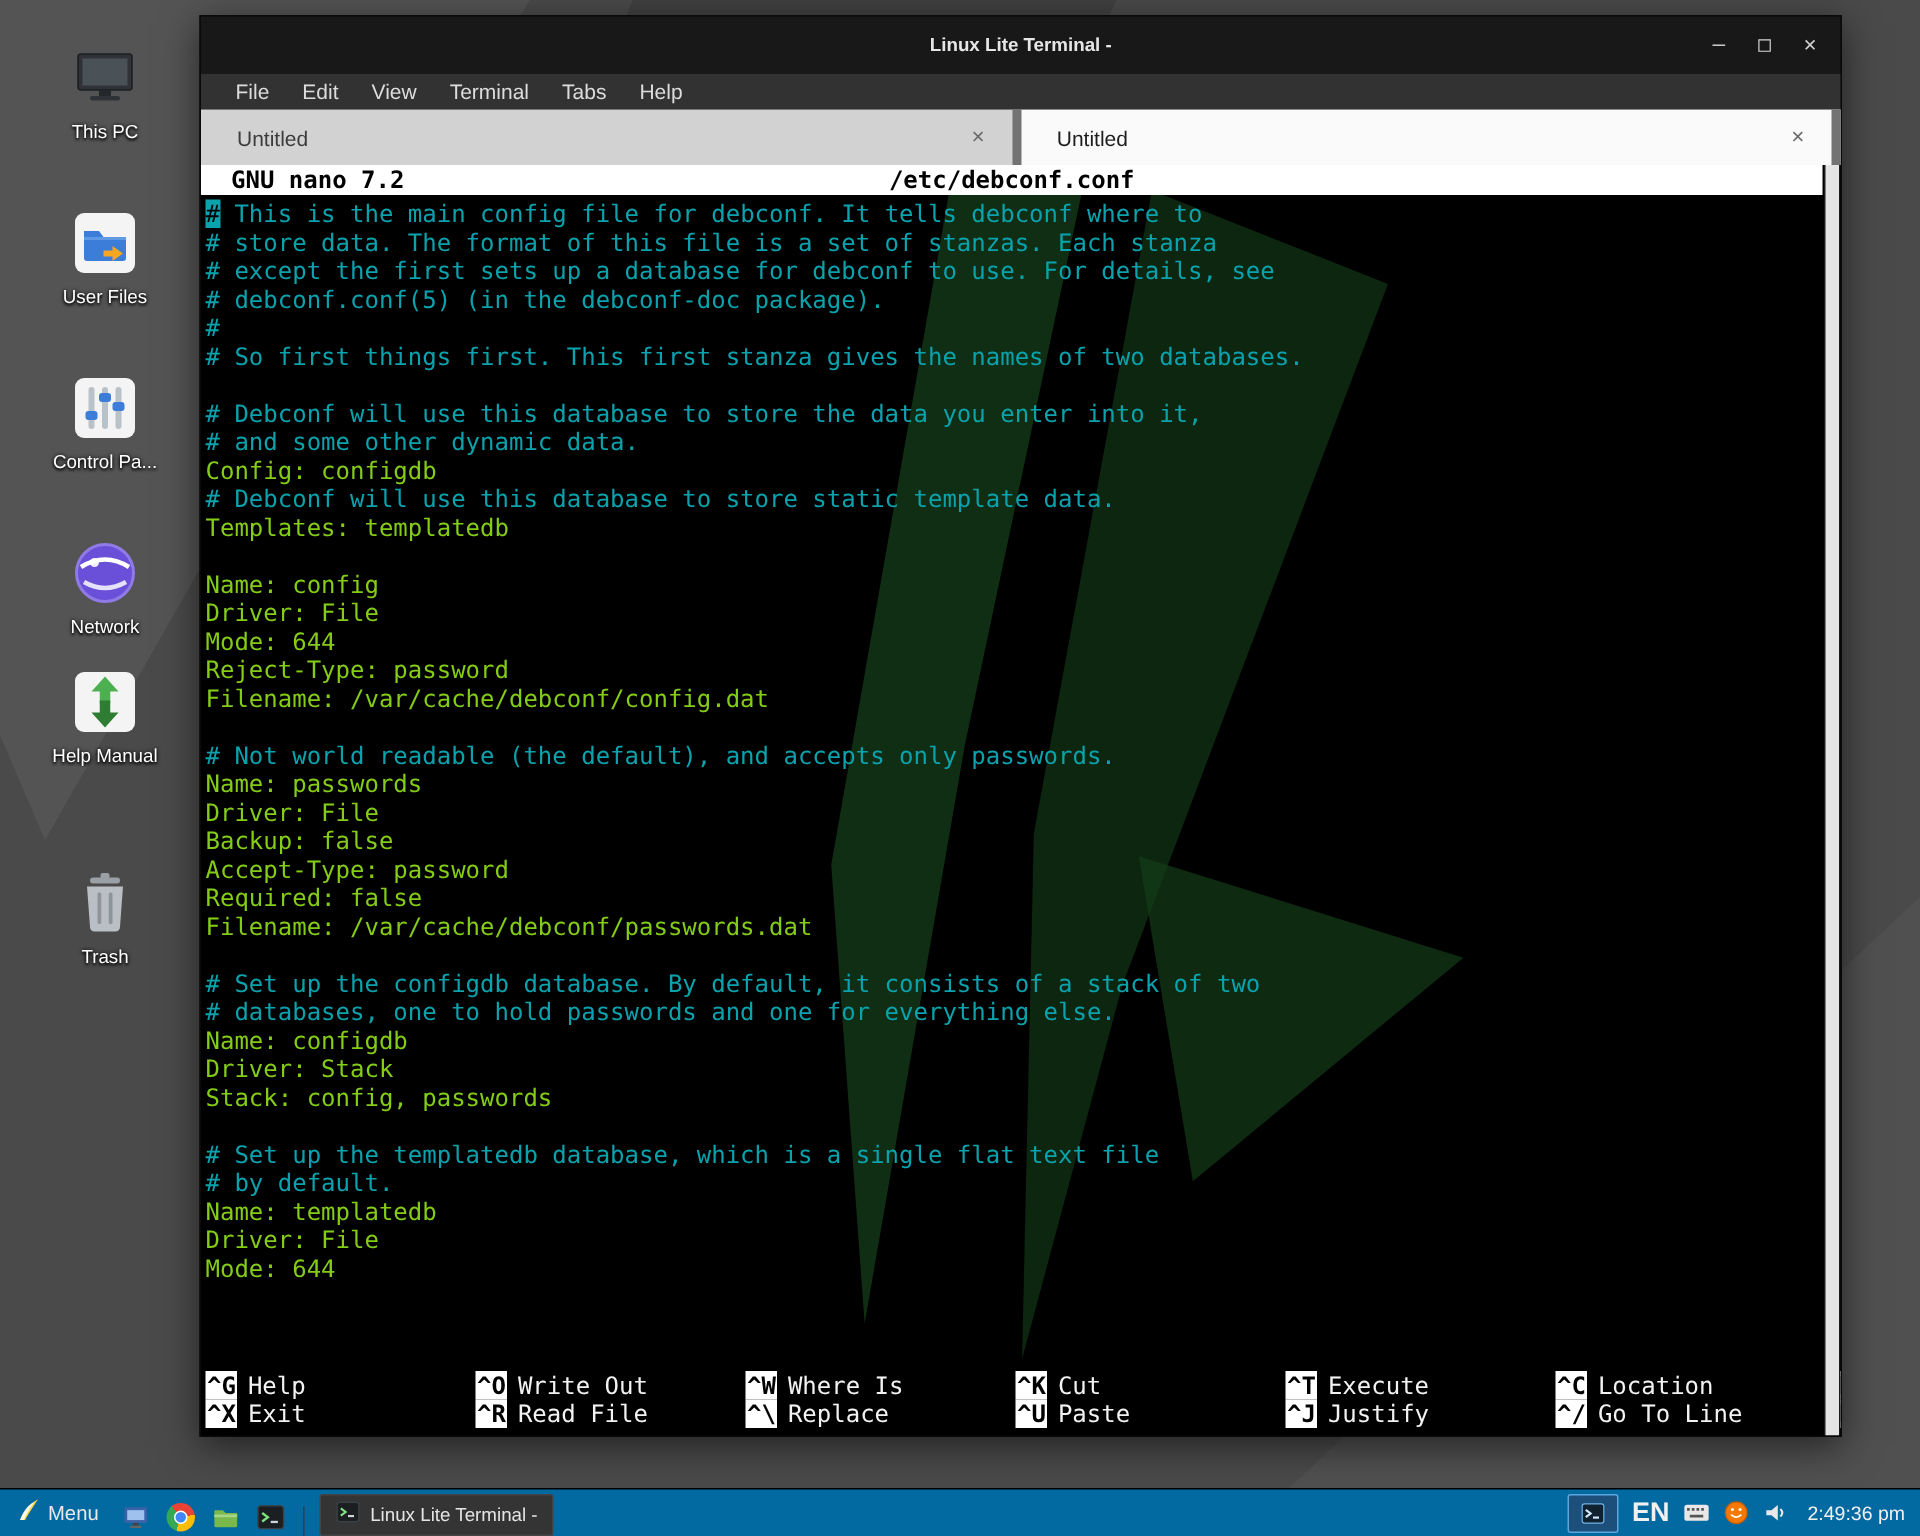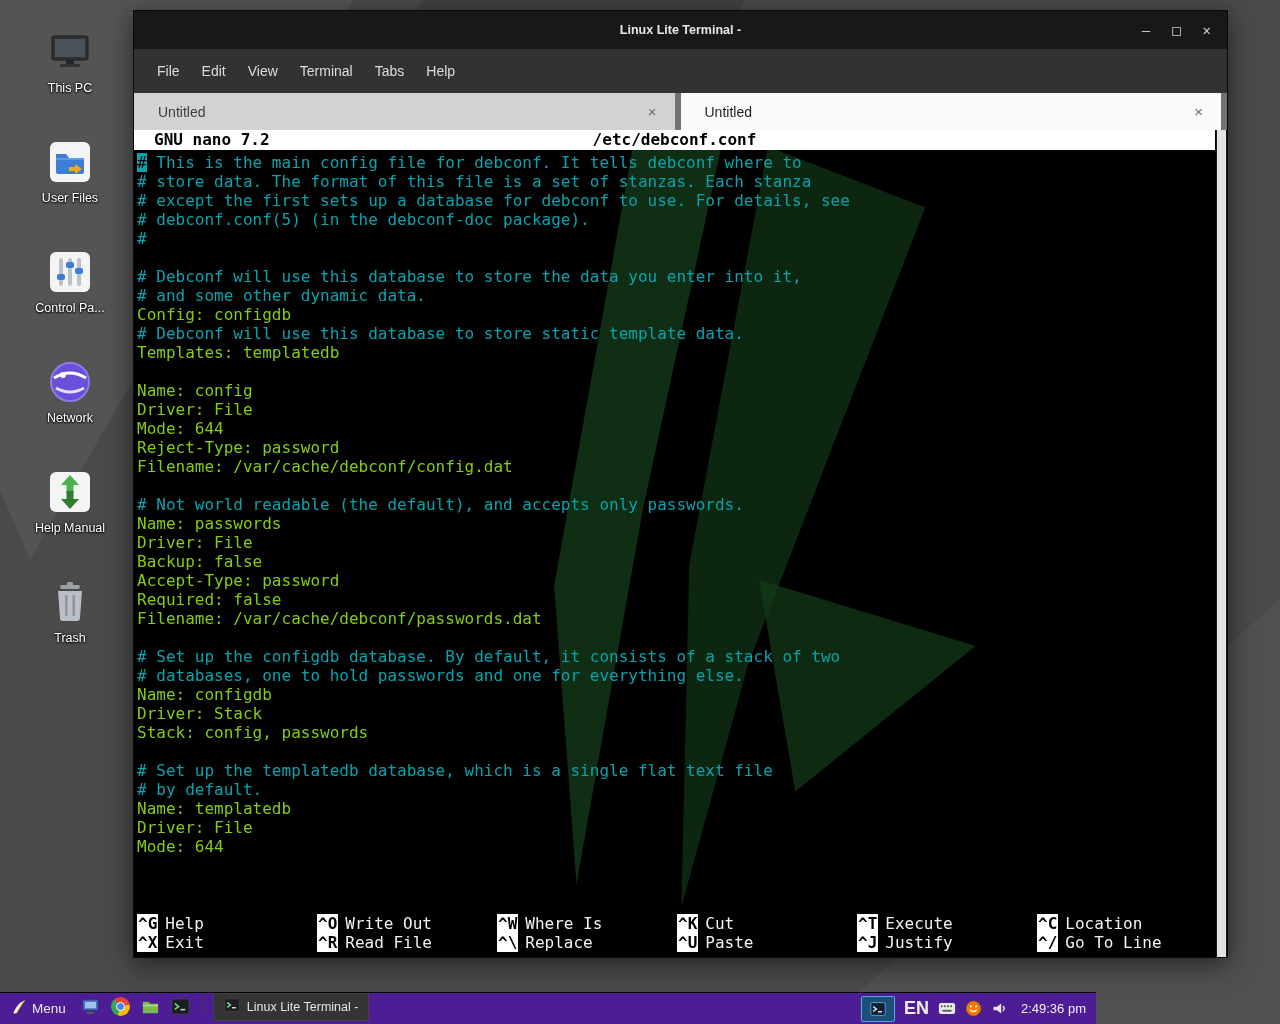--- a/index.html
+++ b/index.html
@@ -24,21 +24,21 @@
   
   .window{position:absolute;left:133px;top:10px;width:1095px;height:948px;
     background:#000;border:1px solid #0a0a0a;box-shadow:0 6px 24px rgba(0,0,0,.55);
     box-sizing:border-box;display:flex;flex-direction:column;}
   .titlebar{height:38px;background:#181818;display:flex;align-items:center;position:relative;flex:0 0 auto;}
   .title-text{position:absolute;left:0;right:0;text-align:center;color:#e6e6e6;
     font-size:12.5px;font-weight:bold;}
   .win-controls{margin-left:auto;display:flex;align-items:center;gap:22px;padding-right:16px;z-index:2;}
   .win-btn{color:#cfcfcf;font-size:14px;line-height:14px;cursor:pointer;font-family:"DejaVu Sans Mono",monospace;}
 
-  .menubar{height:44px;background:#323232;display:flex;align-items:center;padding-left:12px;flex:0 0 auto;}
+  .menubar{height:24px;background:#323232;display:flex;align-items:center;padding-left:12px;flex:0 0 auto;}
   .menu-item{color:#dcdcdc;font-size:14px;padding:5px 11px;cursor:default;}
 
   .tabbar{height:37px;display:flex;flex:0 0 auto;background:#2b2b2b;}
   .tab{flex:1 1 0;display:flex;align-items:center;padding:0 14px 0 24px;box-sizing:border-box;
     background:#d2d2d2;border-right:6px solid #737373;cursor:pointer;}
   .tab.active{background:#fafafa;}
   .tab-label{font-size:14px;color:#3c3c3c;flex:1;}
   .tab.active .tab-label{color:#1d1d1d;}
   .tab-close{color:#6c6c6c;font-size:15px;padding:0 4px;}
 
@@ -66,22 +66,22 @@
   .nano-footer{position:absolute;left:3px;right:14px;bottom:5px;z-index:2;}
   .sc-row{display:flex;height:19px;line-height:19px;}
   .sc-cell{width:180px;flex:0 0 auto;white-space:pre;}
   .sc-key{background:#ffffff;color:#000;font-weight:bold;padding:0 1px;}
   .sc-label{color:#f2f2f2;padding-left:7px;}
 
   .term-scroll{position:absolute;right:0;top:0;bottom:0;width:11px;background:#1a1a1a;z-index:3;}
   .term-thumb{position:absolute;left:1px;right:1px;top:0;bottom:0;background:#e4e4e4;}
 
   
-  .taskbar{position:absolute;left:0;bottom:0;width:1096px;height:32px;background:#4c1d95;
-    border-top:1px solid #000;display:flex;align-items:flex-start;box-sizing:border-box;z-index:10;}
+  .taskbar{position:absolute;left:0;bottom:0;width:1280px;height:32px;background:#0369a1;
+    border-top:1px solid #000;display:flex;align-items:flex-end;box-sizing:border-box;z-index:10;}
   .menu-btn{display:flex;align-items:center;gap:5px;padding:0 10px;height:100%;cursor:pointer;}
   .menu-label{color:#e8e8e8;font-size:13.5px;}
   .tb-icon{width:26px;height:26px;display:flex;align-items:center;justify-content:center;
     margin:0 2px;cursor:pointer;border-radius:2px;}
   .tb-sep{width:1px;height:20px;background:#3d3d3d;margin:0 6px;}
   .chrome-ball{width:19px;height:19px;border-radius:50%;position:relative;
     background:conic-gradient(from -40deg,#ea4335 0 33%,#fbbc05 33% 66%,#34a853 66% 100%);}
   .chrome-ball::after{content:"";position:absolute;left:5px;top:5px;width:9px;height:9px;
     border-radius:50%;background:#4285f4;border:1.5px solid #fff;box-sizing:border-box;}
   .task-btn{display:flex;align-items:center;gap:7px;height:26px;margin-left:4px;padding:0 10px;
@@ -125,21 +125,21 @@
           <rect x="20" y="14" width="8" height="6" rx="2" fill="#3b7dd8"></rect>
           <rect x="29" y="20" width="8" height="6" rx="2" fill="#3b7dd8"></rect>
         </svg></span><div class="desk-label">Control Pa...</div></div>
     <div class="desk-icon" style="top: 358px;"><span><svg width="48" height="48" viewBox="0 0 48 48">
           <circle cx="24" cy="24" r="19" fill="#6a4fd8"></circle>
           <circle cx="24" cy="24" r="19" fill="none" stroke="#8f7ae6" stroke-width="2"></circle>
           <path d="M8 20 q16 -10 32 0" stroke="#ffffff" stroke-width="3" fill="none"></path>
           <path d="M10 30 q14 8 28 0" stroke="#e6e1fa" stroke-width="3" fill="none"></path>
           <circle cx="17" cy="17" r="3" fill="#fff" opacity="0.9"></circle>
         </svg></span><div class="desk-label">Network</div></div>
-    <div class="desk-icon" style="top: 468px; text-align: center;"><span><svg width="48" height="48" viewBox="0 0 48 48">
+    <div class="desk-icon" style="top: 444px; text-align: center;"><span><svg width="48" height="48" viewBox="0 0 48 48">
           <rect x="4" y="4" width="40" height="40" rx="6" fill="#f4f4f4"></rect>
           <path d="M24 7 l9 10 h-5.5 v8 h-7 v-8 H15 z" fill="#4caf50"></path>
           <path d="M24 41 l-9 -10 h5.5 v-8 h7 v8 H33 z" fill="#2e7d32"></path>
         </svg></span><div class="desk-label">Help Manual</div></div>
     <div class="desk-icon" style="top: 578px;"><span><svg width="48" height="48" viewBox="0 0 48 48">
           <rect x="14" y="7" width="20" height="4" rx="2" fill="#9aa0a6"></rect>
           <rect x="21" y="4" width="6" height="4" rx="1.5" fill="#9aa0a6"></rect>
           <path d="M12 13 h24 l-2 27 a3 3 0 0 1 -3 3 H17 a3 3 0 0 1 -3 -3 z" fill="#b9bfc4"></path>
           <rect x="19" y="17" width="2.5" height="21" rx="1" fill="#8d949a"></rect>
           <rect x="26.5" y="17" width="2.5" height="21" rx="1" fill="#8d949a"></rect>
@@ -185,20 +185,21 @@
       <div class="nano-header">
         <span class="nano-version">GNU nano 7.2</span>
         <span class="nano-file">/etc/debconf.conf</span>
       </div>
       <div class="term-lines" id="term-lines">
           <div class="term-line comment"><span class="cursor-block">#</span> This is the main config file for debconf. It tells debconf where to</div>
           <div class="term-line comment"># store data. The format of this file is a set of stanzas. Each stanza</div>
           <div class="term-line comment"># except the first sets up a database for debconf to use. For details, see</div>
           <div class="term-line comment"># debconf.conf(5) (in the debconf-doc package).</div>
           <div class="term-line comment">#</div>
+          <div class="term-line comment"># So first things first. This first stanza gives the names of two databases.</div>
           <div class="term-line blank">&nbsp;</div>
           <div class="term-line comment"># Debconf will use this database to store the data you enter into it,</div>
           <div class="term-line comment"># and some other dynamic data.</div>
           <div class="term-line plain">Config: configdb</div>
           <div class="term-line comment"># Debconf will use this database to store static template data.</div>
           <div class="term-line plain">Templates: templatedb</div>
           <div class="term-line blank">&nbsp;</div>
           <div class="term-line plain">Name: config</div>
           <div class="term-line plain">Driver: File</div>
           <div class="term-line plain">Mode: 644</div>

